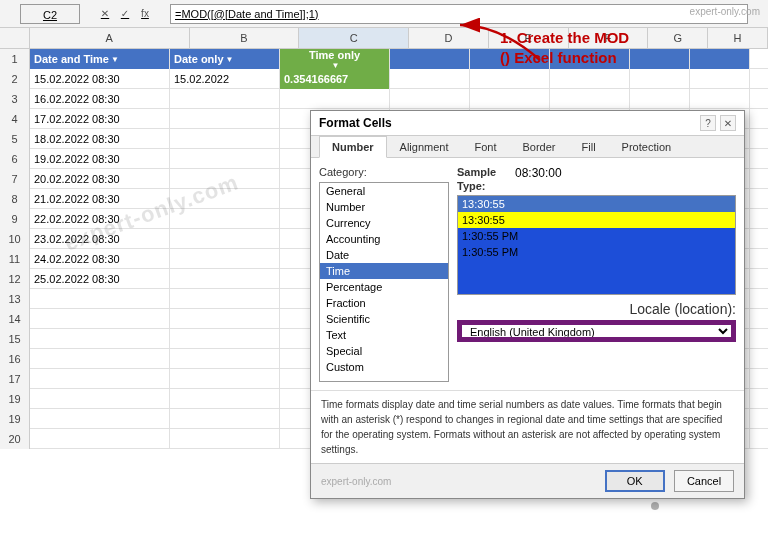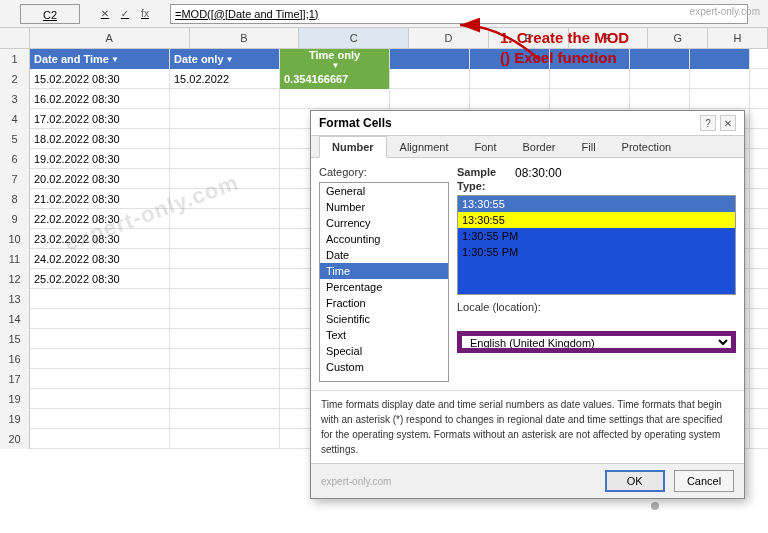--- a/index.html
+++ b/index.html
@@ -290,24 +290,25 @@
     }
     .type-item.selected {
       background: #4472c4;
       color: #fff;
     }
     .type-item.yellow-highlight {
       background: #ffff00;
       color: #000;
     }
     .locale-label {
-      font-size: 11px;
+      font-size: 14px;
       color: #333;
       margin-top: 6px;
-      margin-bottom: 18px;
+      margin-bottom: 3px;
+      text-align: right;
     }
     .locale-select {
       width: 100%;
       height: 22px;
       border: 5px solid #701a75;
       font-size: 11px;
       background: #fff;
       padding: 0 4px;
     }
 

